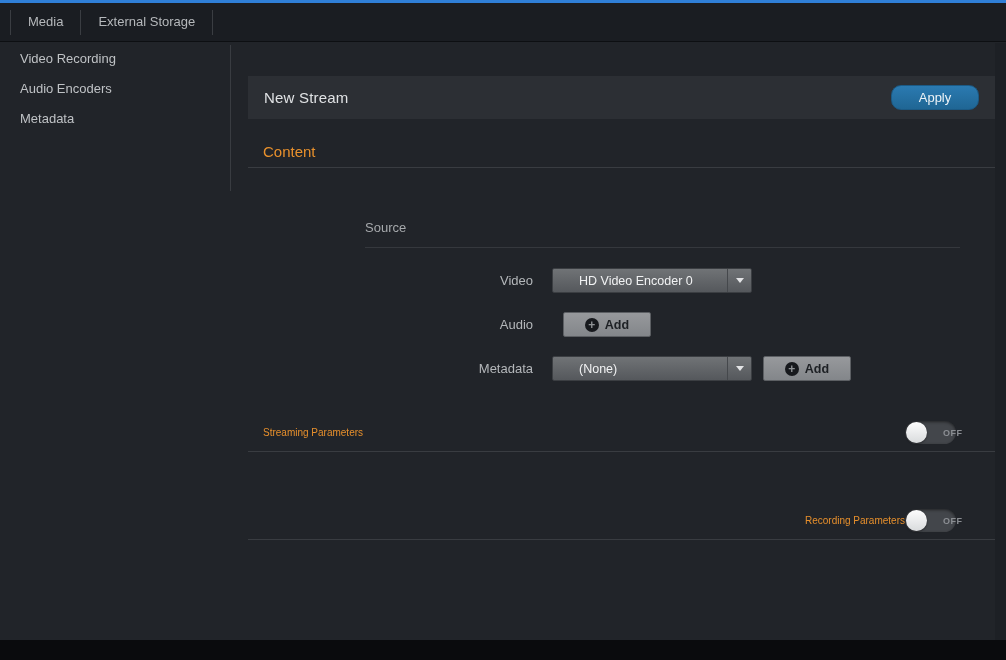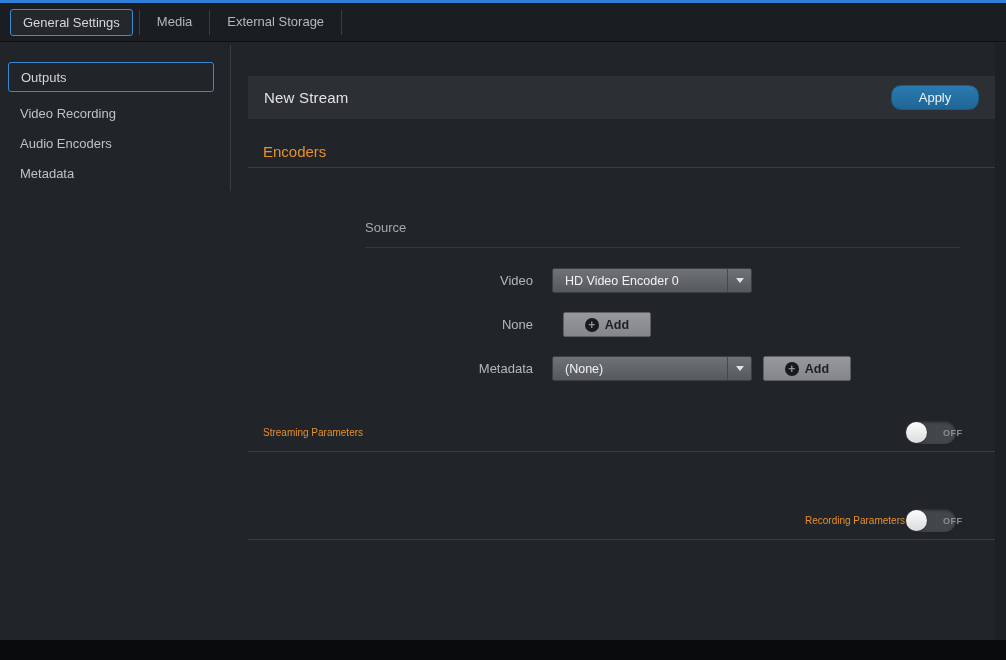--- a/index.html
+++ b/index.html
@@ -88,21 +88,21 @@
   .row-select { margin-top:19px; height:25px; }
   .row-select.first { margin-top:20px; }
 
   .dropdown {
     width:200px; height:25px;
     background:linear-gradient(#707376,#55585c);
     border:1px solid #3b3e42; border-radius:2px;
     display:flex; align-items:center; color:#f1f2f3; font-size:12.5px;
     cursor:pointer;
   }
-  .dd-text { flex:1; padding-left:12px; white-space:nowrap; overflow:hidden; }
+  .dd-text { flex:1; padding-left:26px; white-space:nowrap; overflow:hidden; }
   .dd-caret-zone {
     width:24px; align-self:stretch; border-left:1px solid #45484c;
     display:flex; align-items:center; justify-content:center;
   }
   .caret {
     width:0; height:0;
     border-left:4px solid transparent; border-right:4px solid transparent;
     border-top:5px solid #e3e4e6;
   }
 
@@ -145,62 +145,60 @@
 
   .scroll-track { position:absolute; top:43px; right:0; width:11px; bottom:20px; background:#1d2025; }
   .footer-bar { position:absolute; left:0; right:0; bottom:0; height:20px; background:#0a0b0d; }
 </style>
 </head>
 <body>
 
 <div class="top-accent"></div>
 
 <div class="tabbar">
-  <div class="tab active">General Settings</div>
   <div class="tab-sep"></div>
   <div class="tab">Media</div>
   <div class="tab-sep"></div>
   <div class="tab">External Storage</div>
   <div class="tab-sep"></div>
 </div>
 
 <div class="sidebar">
-  <div class="side-item selected">Outputs</div>
   <div class="side-item">Video Recording</div>
   <div class="side-item">Audio Encoders</div>
   <div class="side-item">Metadata</div>
   <div class="sidebar-vline"></div>
 </div>
 
 <div class="main">
 
   <div class="panel-header">
     <span class="panel-title">New Stream</span>
     <button class="apply-btn">Apply</button>
   </div>
 
-  <div class="section-heading">Encoders</div>
+  <div class="section-heading">Content</div>
   <div class="hr"></div>
 
 
   <div class="source-label">Source</div>
   <div class="src-hr"></div>
 
   <div class="frow row-select first">
     <span class="flabel">Video</span>
     <div class="dropdown">
       <span class="dd-text">HD Video Encoder 0</span>
       <span class="dd-caret-zone">
           <span class="caret"></span>
         </span>
     </div>
   </div>
 
   <div class="frow row-select">
-    <span class="flabel">None</span>
+    <span class="flabel">Audio</span>
     <button class="add-btn">
       <span class="plus-icon">+</span>
       <span>Add</span>
     </button>
   </div>
 
   <div class="frow row-select">
     <span class="flabel">Metadata</span>
     <div class="dropdown">
       <span class="dd-text">(None)</span>

